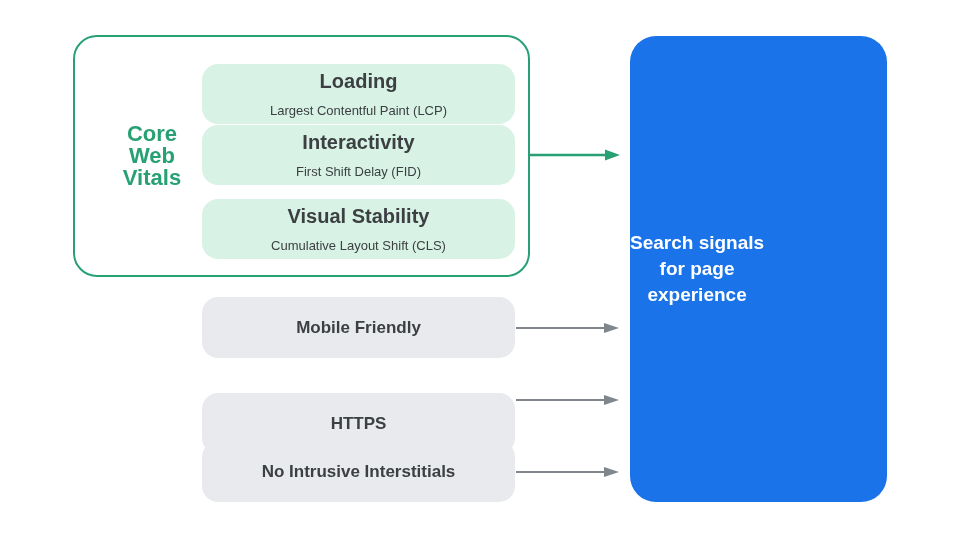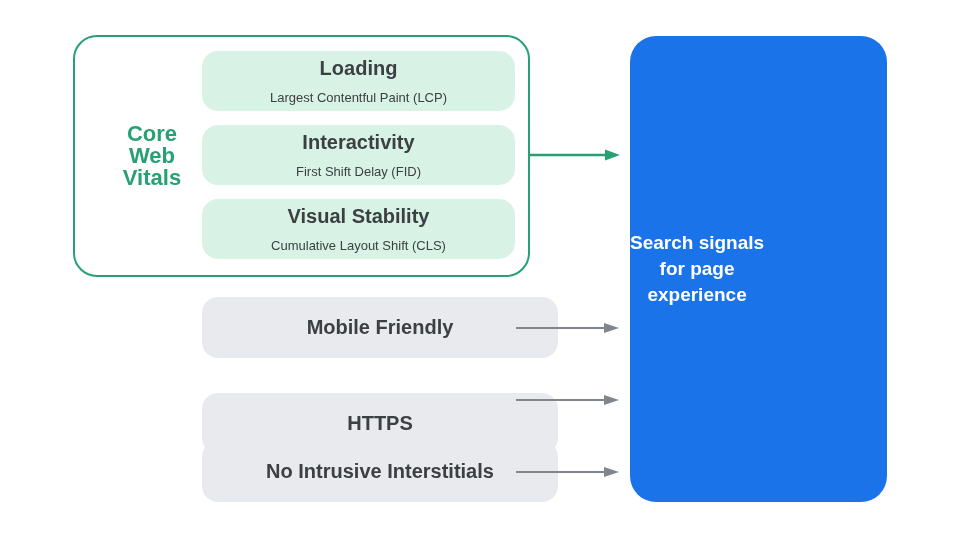--- a/index.html
+++ b/index.html
@@ -36,45 +36,45 @@
   .cwv-label span { display: block; }
 
   .vital-card {
     left: 127px; width: 313px; height: 60px;
     background: var(--mint, #D8F3E6);
     border-radius: 16px;
     display: flex; flex-direction: column;
     align-items: center; justify-content: center;
     text-align: center;
   }
-  .vital-card.v0 { top: 14px; }
+  .vital-card.v0 { top: 27px; }
   .vital-card.v1 { top: 88px; align-items: center; }
   .vital-card.v2 { top: 162px; }
   .vital-title {
     font-size: 20px;
     font-weight: 600;
     color: var(--dark-text, #3C4043);
     line-height: 22px;
   }
   .vital-subtitle {
     font-size: 13px;
     font-weight: 400;
     color: var(--dark-text, #3C4043);
     line-height: 16px;
     margin-top: 11px;
   }
 
   
   .signal-box {
-    left: 202px; width: 356px; height: 61px;
+    left: 202px; width: 313px; height: 61px;
     background: var(--gray-box, #E8EAED);
     border-radius: 16px;
     display: flex; align-items: center; justify-content: center;
     text-align: center;
-    font-size: 20px;
+    font-size: 17px;
     font-weight: 600;
     color: var(--dark-text, #3C4043);
   }
   .signal-box.s0 { top: 297px; }
   .signal-box.s1 { top: 369px; margin-top: 24px; }
   .signal-box.s2 { top: 441px; }
 
   
   .result-box {
     left: 630px; top: 36px; width: 257px; height: 466px;

